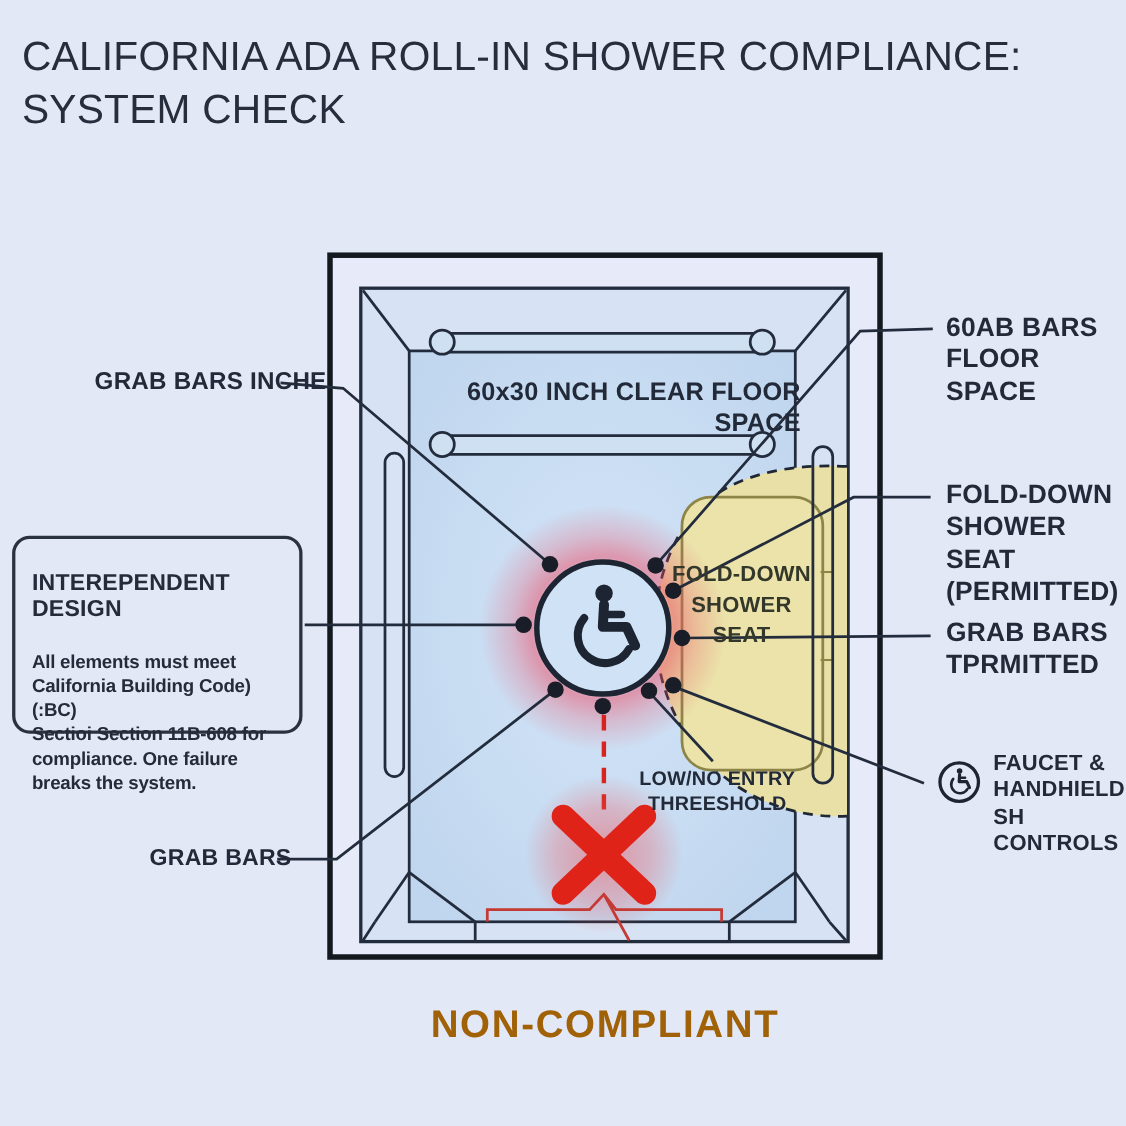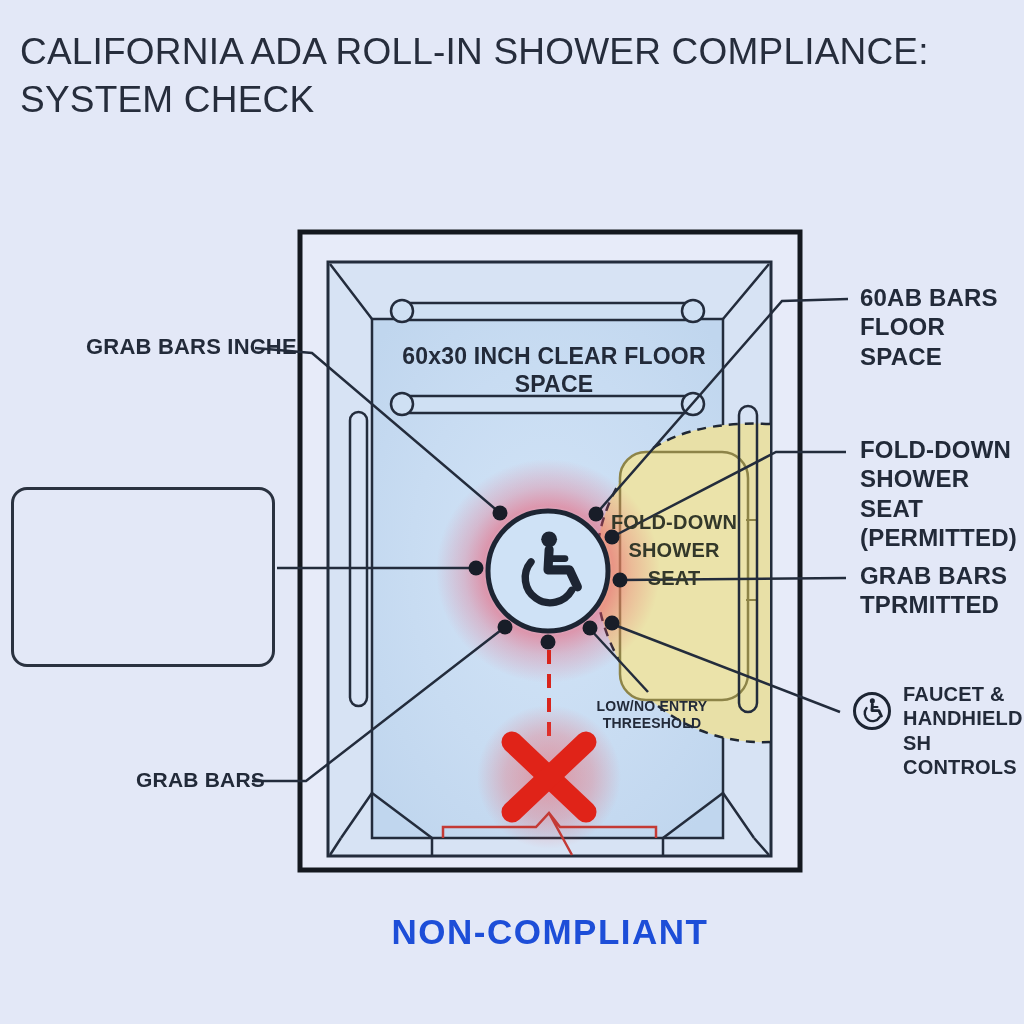--- a/index.html
+++ b/index.html
@@ -10,37 +10,37 @@
     color:#232b3a;
   }
   .abs{position:absolute;white-space:pre-line;}
   .lbl{font-weight:700;font-size:24px;line-height:1.22;letter-spacing:.2px;color:#222a39;}
   #title{
     left:20px;top:28px;width:960px;
     font-weight:400;font-size:37px;line-height:1.3;letter-spacing:.2px;color:#262d3c;
   }
   #status{
     left:300px;top:912px;width:500px;text-align:center;
-    font-weight:700;font-size:35px;letter-spacing:1.5px;color:#1d4ed8;
+    font-weight:700;font-size:35px;letter-spacing:1.5px;color:#a16207;
   }
   #note-box{
     left:11px;top:487px;width:264px;height:180px;box-sizing:border-box;
     border:3px solid #2a3240;border-radius:16px;padding:10px 8px 10px 15px;
     background:transparent;
   }
   #note-title{font-weight:700;font-size:21px;letter-spacing:.2px;color:#242b3a;}
   #note-body{font-weight:700;font-size:17px;line-height:1.3;margin-top:7px;letter-spacing:-.2px;color:#242b3a;}
-  #clear-floor-label{left:380px;top:342px;width:348px;text-align:center;font-size:23px;}
+  #clear-floor-label{left:380px;top:342px;width:348px;text-align:right;font-size:23px;}
   #seat-label{left:610px;top:508px;width:128px;text-align:center;font-size:20px;line-height:1.4;color:#33382a;}
   #label-grab-bars-top{left:86px;top:334px;font-size:22px;}
   #label-floor-space{left:860px;top:283px;}
   #label-seat-permitted{left:860px;top:435px;}
   #label-grab-bars-right{left:860px;top:561px;}
   #label-faucet{left:903px;top:682px;width:140px;font-size:20px;}
-  #label-threshold{left:566px;top:698px;width:172px;text-align:center;font-size:14px;}
+  #label-threshold{left:566px;top:698px;width:172px;text-align:center;font-size:18px;}
   #label-grab-bars-bottom{left:136px;top:767px;font-size:21px;}
   svg{position:absolute;left:0;top:0;}
 </style>
 </head>
 <body>
 
 <svg width="1024" height="1024" viewBox="0 0 1024 1024">
   <defs>
     <radialGradient id="gFloor" cx="50%" cy="48%" r="65%">
       <stop offset="0%" stop-color="#d2e4f7"></stop>
@@ -156,15 +156,21 @@
 HANDHIELD SH
 CONTROLS</div>
 <div id="label-threshold" class="abs lbl">LOW/NO ENTRY
 THREESHOLD</div>
 <div id="label-grab-bars-bottom" class="abs lbl">GRAB BARS</div>
 <div id="seat-label" class="abs lbl">FOLD-DOWN
 SHOWER
 SEAT</div>
 
 <div id="note-box" class="abs">
+  <div id="note-title" class="abs-inline" style="white-space:pre-line;">INTEREPENDENT DESIGN</div>
+  <div id="note-body" style="white-space:pre-line;">All elements must meet
+California Building Code) (:BC)
+Sectioi Section 11B-608 for
+compliance. One failure
+breaks the system.</div>
 </div>
 
 <div id="status" class="abs">NON-COMPLIANT</div>
 
 </body></html>

